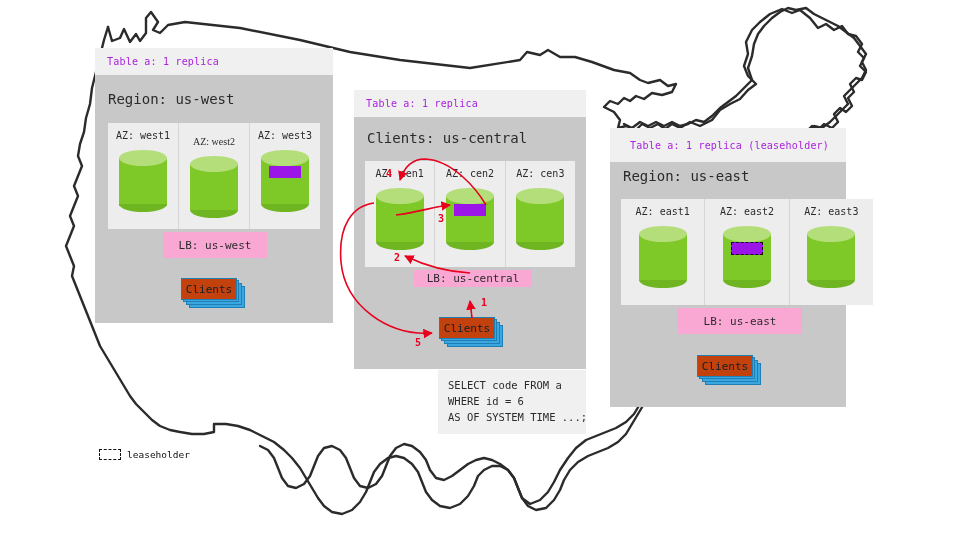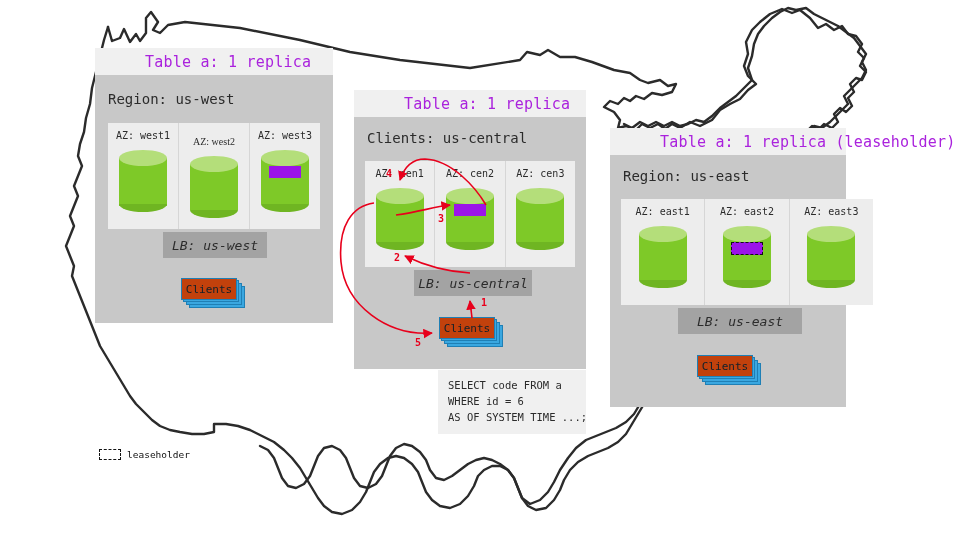--- a/index.html
+++ b/index.html
@@ -5,35 +5,35 @@
   html,body{margin:0;padding:0;}
   body{
     width:960px;height:540px;background:#ffffff;position:relative;overflow:hidden;
     font-family:"DejaVu Sans Mono","Liberation Mono",monospace;
   }
   #stage{position:absolute;inset:0;width:960px;height:540px;}
   .map-layer{position:absolute;left:0;top:0;width:960px;height:540px;pointer-events:none;}
 
   
   .region{position:absolute;background:#c8c8c8;}
-  .region-head-text{color:#aa22dd;font-size:15px;letter-spacing:.2px;white-space:nowrap;margin-left:38px;}
+  .region-head-text{color:#aa22dd;font-size:10px;letter-spacing:.2px;white-space:nowrap;}
   .region-title{color:#2b2b2b;font-size:14px;white-space:nowrap;}
   .az-strip{position:absolute;background:#ededed;display:flex;justify-content:space-between;}
   .az{flex:1;display:flex;flex-direction:column;align-items:center;position:relative;}
   .az + .az{border-left:1px solid #d6d6d6;}
   .az-label{font-size:10px;color:#2b2b2b;white-space:nowrap;}
   .cyl{position:relative;}
   .cyl-body{position:absolute;left:0;background:#7ec928;}
   .cyl-top{position:absolute;left:0;top:0;border-radius:50%;background:#b4de7a;}
   .cyl-bottomshade{position:absolute;left:0;border-radius:50%;background:#6fb522;}
   .replica{position:absolute;background:#9b14e8;}
   .replica.lease{border:1.5px dashed #111111;box-sizing:border-box;}
 
-  .lb{position:absolute;background:#a3a3a3;display:flex;align-items:center;justify-content:center;
-      font-size:13px;color:#2b2b2b;white-space:nowrap;font-style:italic;}
+  .lb{position:absolute;background:#f9a8d4;display:flex;align-items:center;justify-content:center;
+      font-size:11px;color:#2b2b2b;white-space:nowrap;}
   .clients-wrap{position:absolute;}
   .clients-shadow{position:absolute;background:#3aa7e0;border:1px solid #1f7fb5;box-sizing:border-box;}
   .clients-front{position:absolute;left:0;top:0;background:#c2410c;border:1px solid #1f7fb5;
       box-sizing:border-box;display:flex;align-items:center;justify-content:center;
       font-size:11px;color:#10202b;white-space:nowrap;}
   .sqlbox{position:absolute;background:#f0f0f0;padding:8px 10px;box-sizing:border-box;
       font-size:10.5px;line-height:1.5;color:#2b2b2b;white-space:pre;}
   .legend{position:absolute;display:flex;align-items:center;gap:6px;}
   .legend-swatch{width:22px;height:11px;border:1.5px dashed #111;box-sizing:border-box;background:#ffffff;}
   .legend-text{font-size:9.5px;color:#111;}
@@ -180,36 +180,36 @@
       <div class="az">
         <div class="az-label" style="margin-top:7px;">AZ: cen3</div>
         <div class="cyl" style="width:48px;height:62px;margin-top:9px;">
           <div class="cyl-bottomshade" style="top:46px;width:48px;height:16px;"></div>
           <div class="cyl-body" style="top:8px;width:48px;height:46px;"></div>
           <div class="cyl-top" style="width:48px;height:16px;"></div>
         </div>
       </div>
     </div>
 
-    <div class="lb" style="left:60px;top:153px;width:118px;height:26px;">LB: us-central</div>
+    <div class="lb" style="left:60px;top:153px;width:118px;height:17px;">LB: us-central</div>
 
     <div class="clients-wrap" style="left:85px;top:200px;width:66px;height:30px;">
       <div class="clients-shadow" style="left:8px;top:8px;width:56px;height:22px;"></div>
       <div class="clients-shadow" style="left:5px;top:5px;width:56px;height:22px;"></div>
       <div class="clients-shadow" style="left:2px;top:2px;width:56px;height:22px;"></div>
       <div class="clients-front" style="width:56px;height:22px;">Clients</div>
     </div>
   </div>
 
   <div class="sqlbox" style="left:438px;top:370px;width:148px;height:64px;">SELECT code FROM a
 WHERE id = 6
 AS OF SYSTEM TIME ...;</div>
 
   <div class="region" style="left:610px;top:155px;width:236px;height:252px;">
-    <div style="position:absolute;left:0;top:-27px;width:236px;height:27px;background:#f0f0f0;display:flex;align-items:center;padding-left:12px;box-sizing:border-box;">
+    <div style="position:absolute;left:0;top:-27px;width:236px;height:34px;background:#f0f0f0;display:flex;align-items:center;padding-left:20px;box-sizing:border-box;">
       <span class="region-head-text">Table a: 1 replica (leaseholder)</span>
     </div>
     <div style="position:absolute;left:13px;top:13px;" class="region-title">Region: us-east</div>
 
     <div class="az-strip" style="left:11px;top:44px;width:252px;height:106px;">
       <div class="az">
         <div class="az-label" style="margin-top:7px;">AZ: east1</div>
         <div class="cyl" style="width:48px;height:62px;margin-top:9px;">
           <div class="cyl-bottomshade" style="top:46px;width:48px;height:16px;"></div>
           <div class="cyl-body" style="top:8px;width:48px;height:46px;"></div>

